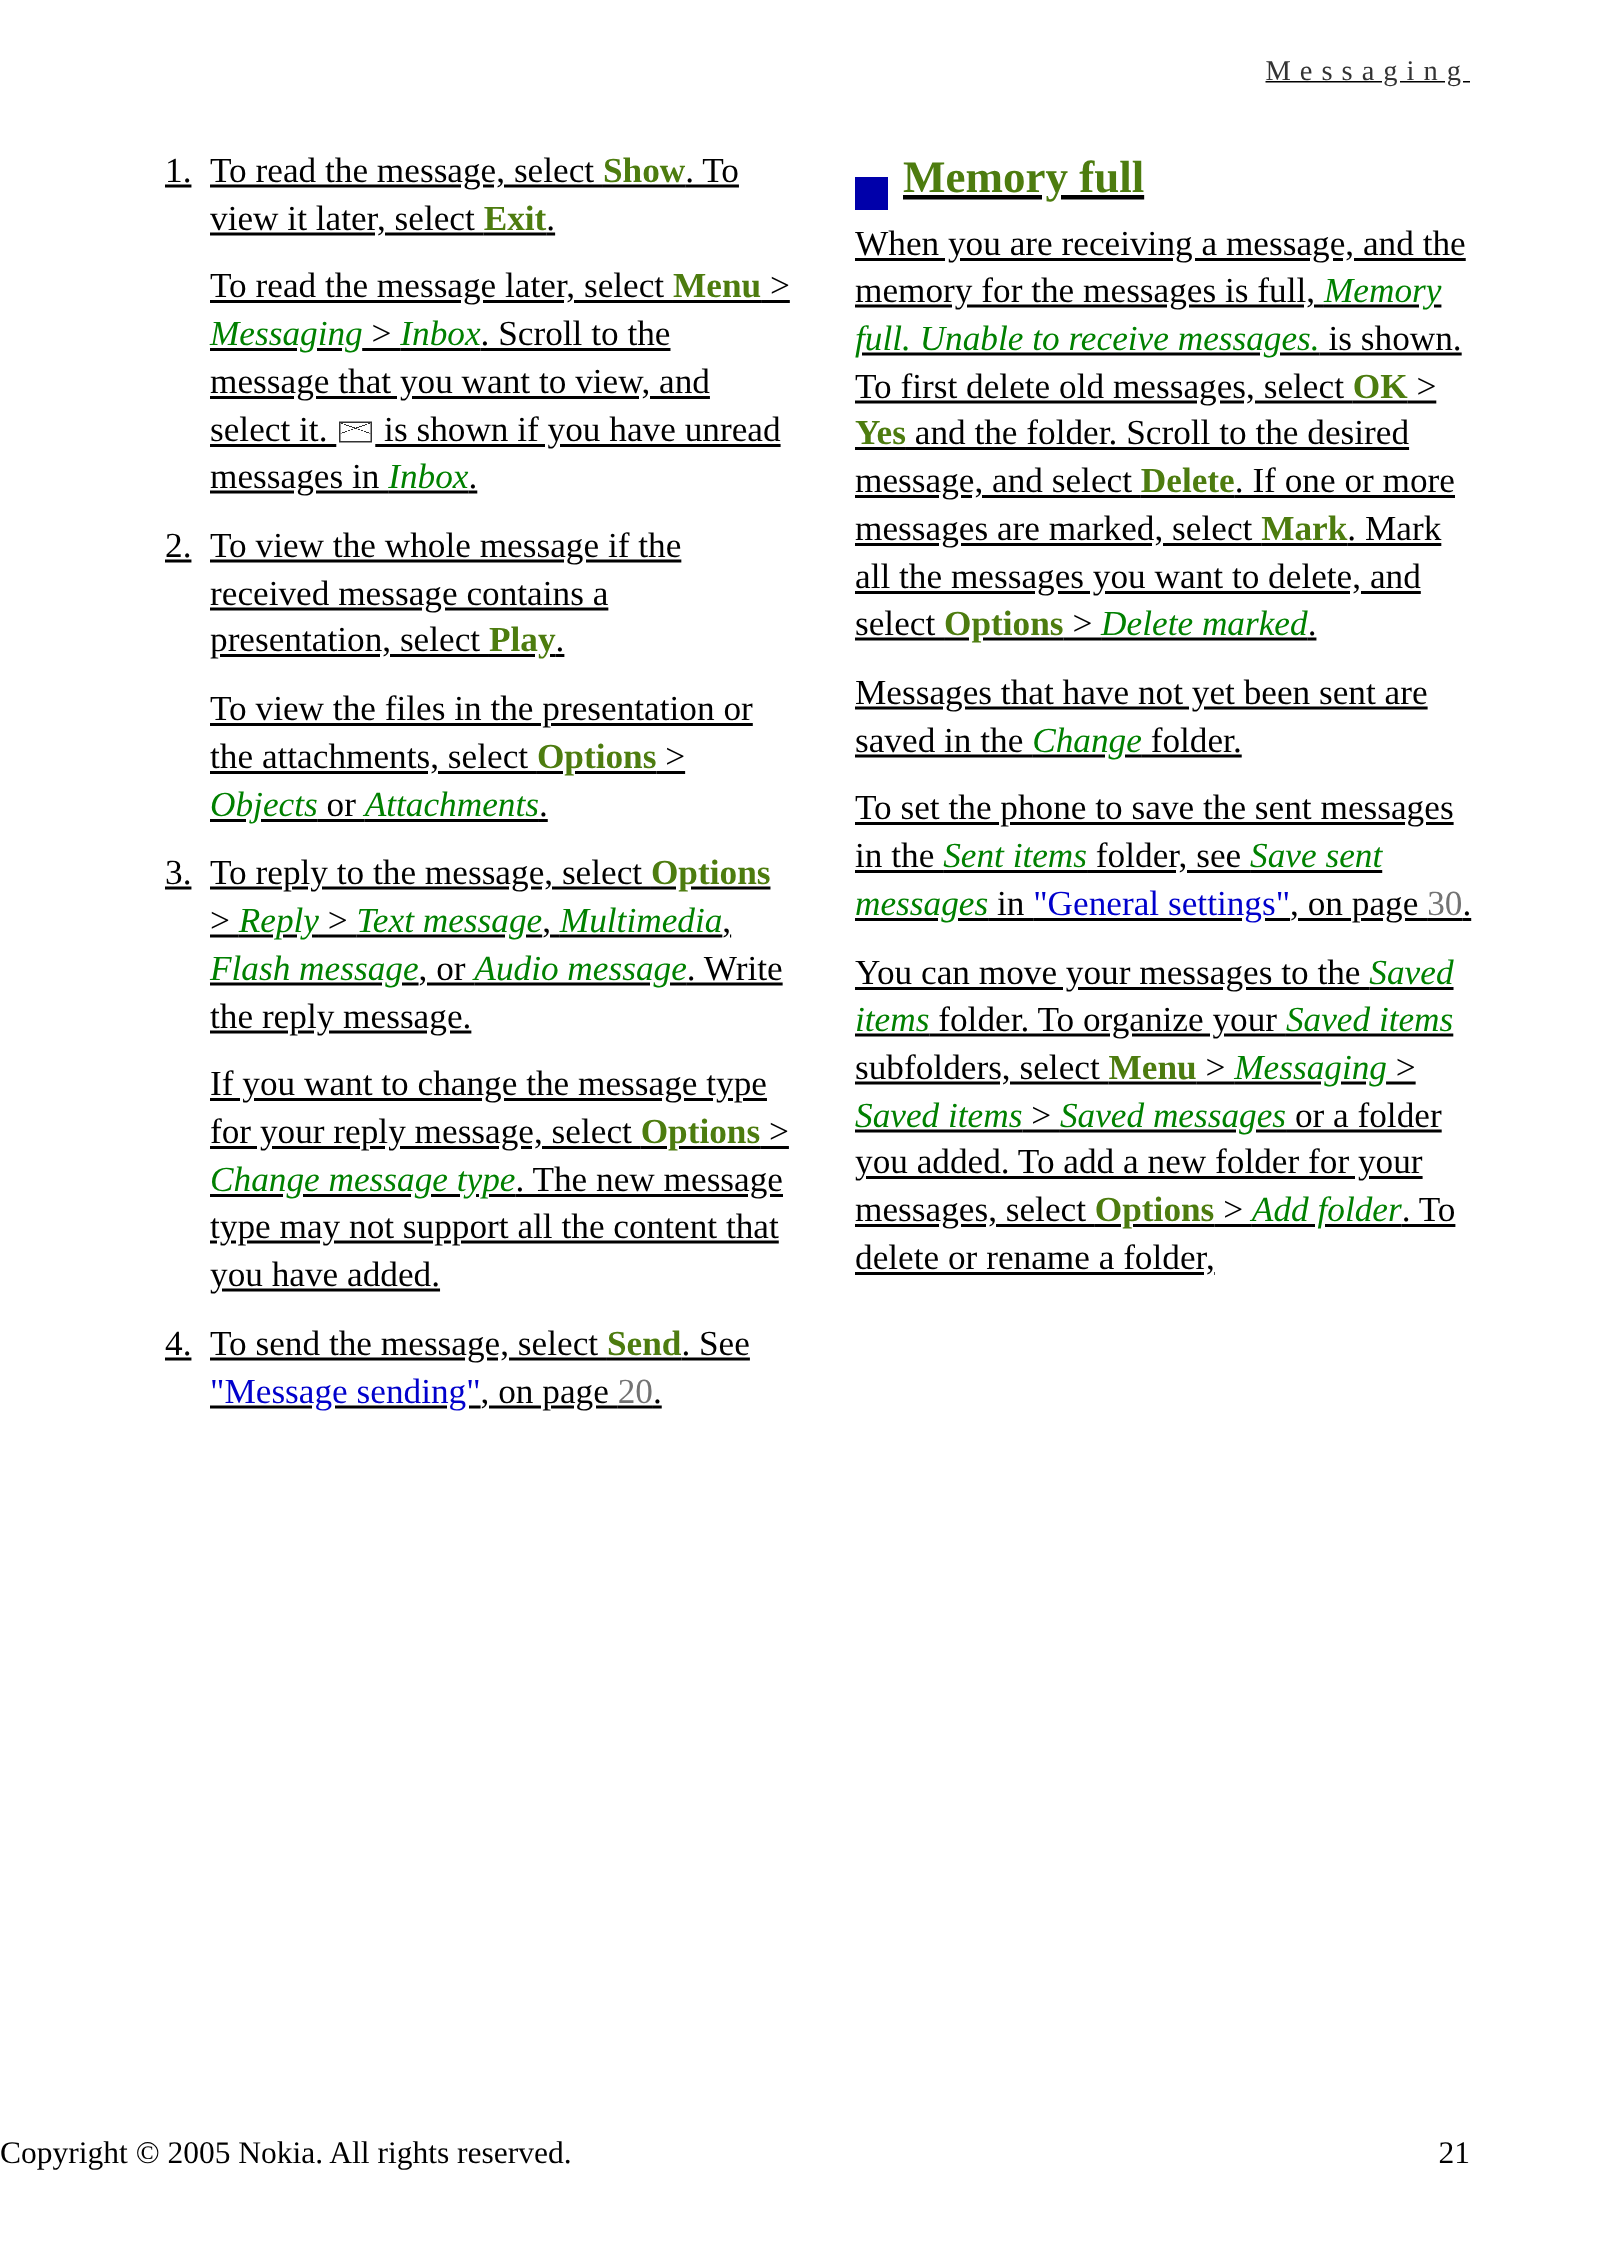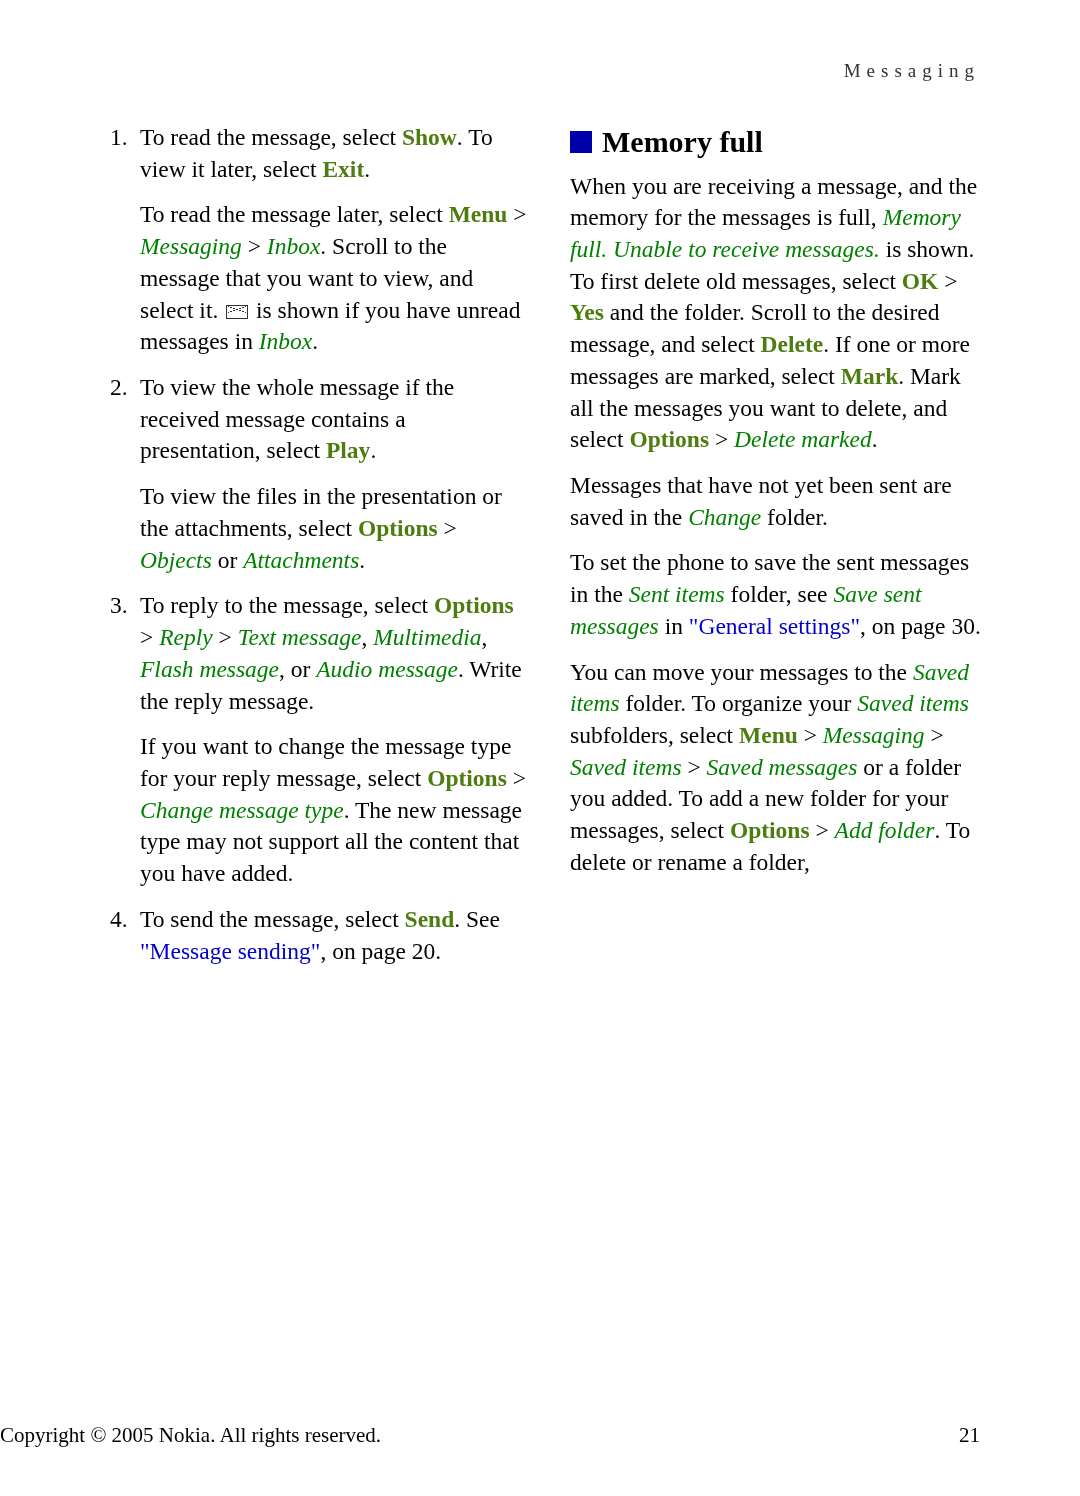--- a/index.html
+++ b/index.html
@@ -5,21 +5,22 @@
   * { margin: 0; padding: 0; box-sizing: border-box; }
   body {
     width: 1080px;
     height: 1496px;
     background: #fff;
     font-family: Georgia, 'Times New Roman', serif;
     position: relative;
     color: #000;
   }
   .page {
-    padding: 60px 90px 0 110px;
+    padding: 37px 90px 0 110px;
+    text-decoration: underline;
   }
   .header {
     text-align: right;
     font-size: 19px;
     letter-spacing: 6px;
     color: #333;
     margin-bottom: 40px;
     padding-right: 10px;
   }
   .columns {
@@ -38,29 +39,29 @@
   .ol-num {
     min-width: 30px;
   }
   .ol-body { flex: 1; }
   .ol-sub {
     margin-top: 14px;
   }
   .green-bold { color: #4d7c0f; font-weight: bold; }
   .green-italic { color: #008000; font-style: italic; }
   .link { color: #0000cc; }
-  .link-num { color: #000000; }
+  .link-num { color: #737373; }
   .h2 {
-    color: #000000;
+    color: #4d7c0f;
     font-weight: bold;
     font-size: 30px;
     margin-top: 0;
     margin-bottom: 8px;
     display: flex;
-    align-items: center;
+    align-items: flex-end;
     gap: 10px;
   }
   .h2.mt { margin-top: 28px; }
   .sq {
     display: inline-block;
     width: 22px;
     height: 22px;
     background: #0000aa;
   }
   .para { margin-bottom: 14px; }

